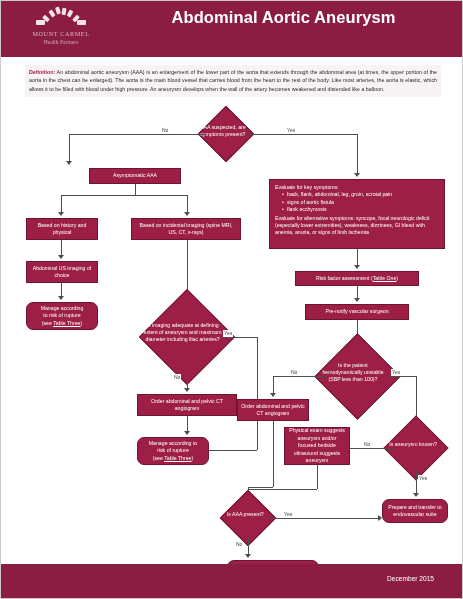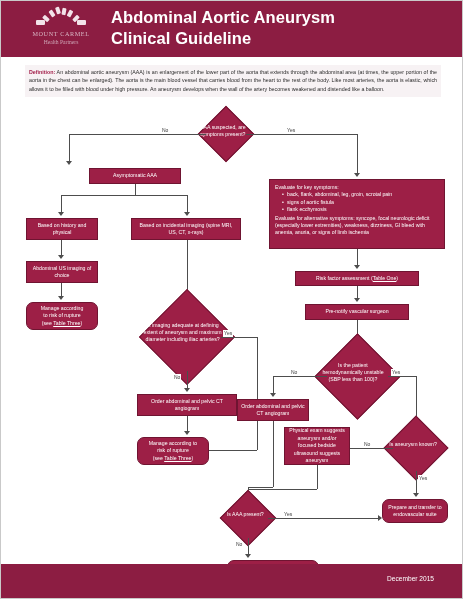--- a/index.html
+++ b/index.html
@@ -37,21 +37,21 @@
   }
   .logo-name{
     font-size:6.2px;letter-spacing:.6px;color:#d9b6c4;
     font-family:"Liberation Serif", serif;line-height:8px;white-space:nowrap;
   }
   .logo-sub{
     font-size:5.6px;color:#cfa5b6;font-family:"Liberation Serif", serif;
     line-height:8px;white-space:nowrap;
   }
   .title-wrap{
-    position:absolute;left:110px;top:6px;width:345px;text-align:left;color:#fff;
+    position:absolute;left:110px;top:6px;width:345px;text-align:center;color:#fff;
   }
   .title-1{font-size:16.5px;font-weight:bold;line-height:21px;letter-spacing:.1px;}
   .title-2{font-size:16.5px;font-weight:bold;line-height:21px;letter-spacing:.1px;}
 
   
   .definition{
     position:absolute;left:24px;top:64px;width:416px;
     background:#f7f2f4;
     font-size:5.3px;line-height:8.4px;color:#2b2b2b;
     padding:3px 4px 4px 4px;box-sizing:border-box;
@@ -155,21 +155,20 @@
         <span style="left:14px;top:8px;width:4px;height:7px;transform:rotate(-48deg);"></span>
         <span style="left:44px;top:8px;width:4px;height:7px;transform:rotate(44deg);"></span>
         <span style="left:6px;top:13px;width:9px;height:5px;"></span>
         <span style="left:47px;top:13px;width:9px;height:5px;"></span>
       </div>
       <div class="logo-name">MOUNT CARMEL</div>
       <div class="logo-sub">Health Partners</div>
     </div>
     <div class="title-wrap">
       <div class="title-1">Abdominal Aortic Aneurysm</div>
-      <div class="title-2">Clinical Guideline</div>
     </div>
   </div>
 
   <div class="definition">
     <b>Definition:</b>
     <span>An abdominal aortic aneurysm (AAA) is an enlargement of the lower part of the aorta that extends through the abdominal area (at times, the upper portion of the aorta in the chest can be enlarged). The aorta is the main blood vessel that carries blood from the heart to the rest of the body. Like most arteries, the aorta is elastic, which allows it to be filled with blood under high pressure. An aneurysm develops when the wall of the artery becomes weakened and distended like a balloon.</span>
   </div>
 
   <div class="diamond d-inner" style="left:205px;top:113px;width:40px;height:40px;">
     <span>AAA suspected, are symptoms present?</span>

